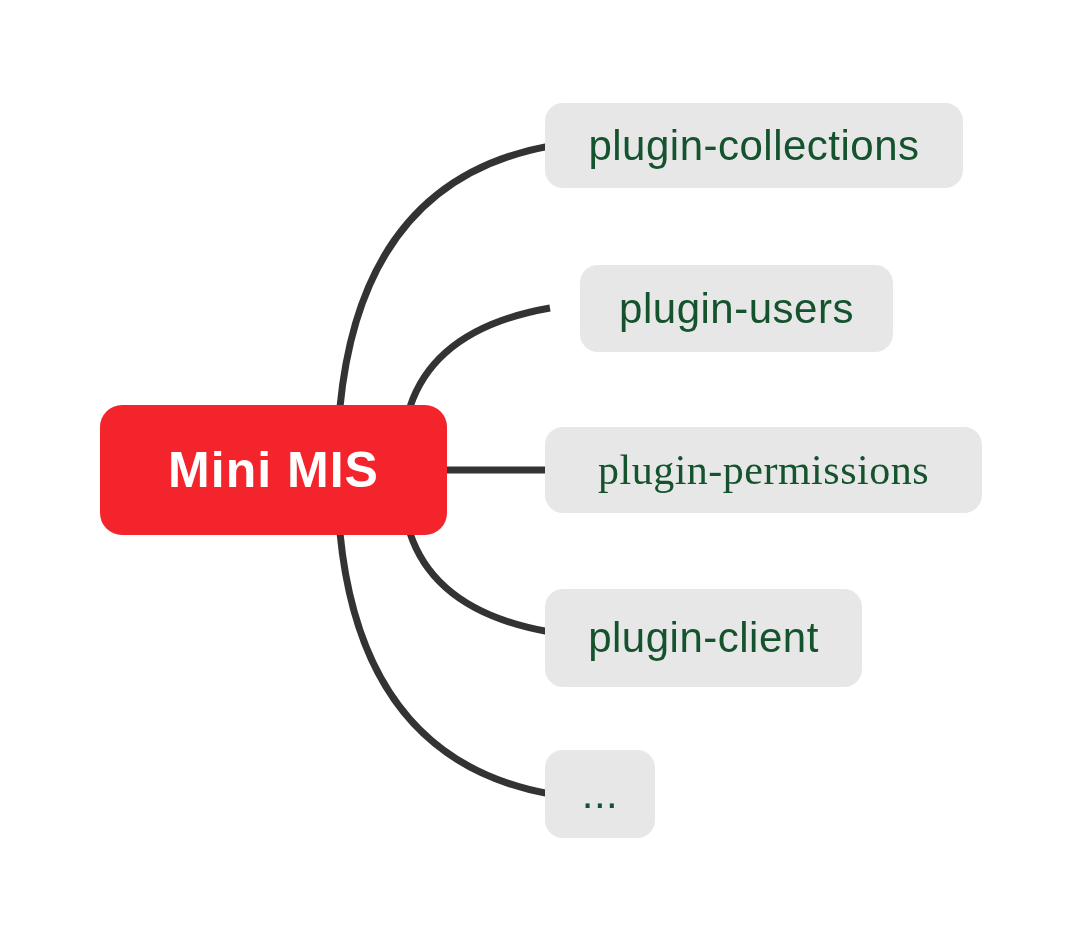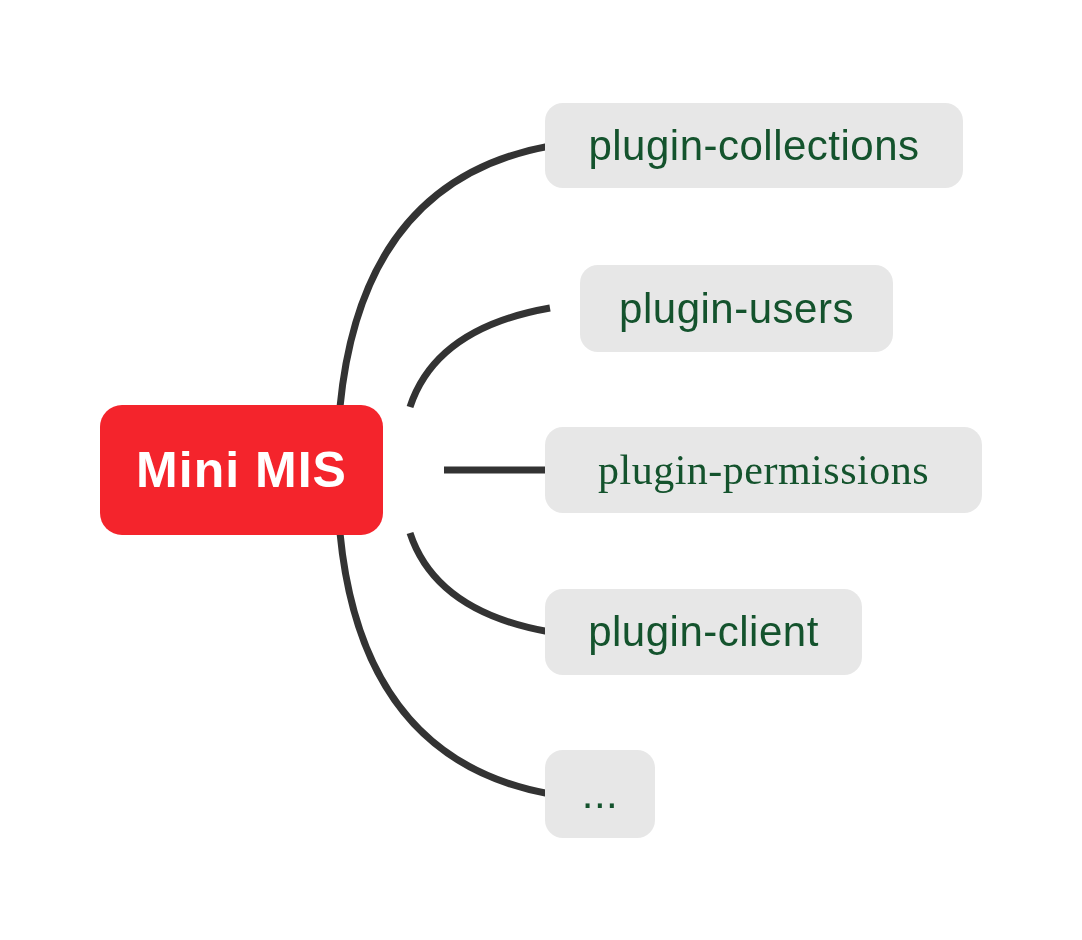--- a/index.html
+++ b/index.html
@@ -25,40 +25,40 @@
   .node {
     position: absolute;
     display: flex;
     align-items: center;
     justify-content: center;
     box-sizing: border-box;
   }
   .root-node {
     left: 100px;
     top: 405px;
-    width: 283px;
+    width: 347px;
     height: 130px;
     background: #f4242c;
     border-radius: 22px;
     color: #ffffff;
     font-size: 50px;
     font-weight: bold;
     letter-spacing: 1px;
   }
   .child-node {
     background: #e7e7e7;
     border-radius: 18px;
     color: #14532d;
     font-size: 42px;
     letter-spacing: 0.5px;
   }
   .child-collections { left: 545px; top: 103px; width: 418px; height: 85px; }
   .child-users       { left: 560px; top: 265px; width: 313px; height: 87px; margin-left: 20px; }
   .child-permissions { left: 545px; top: 427px; width: 437px; height: 86px; font-family: Liberation Serif, serif; }
-  .child-client      { left: 545px; top: 589px; width: 317px; height: 86px; }
+  .child-client      { left: 545px; top: 589px; width: 317px; height: 98px; }
   .child-more        { left: 545px; top: 750px; width: 110px; height: 88px; }
   .node-label {
     white-space: nowrap;
     pointer-events: none;
   }
 </style>
 </head>
 <body>
 
 <div class="canvas">

